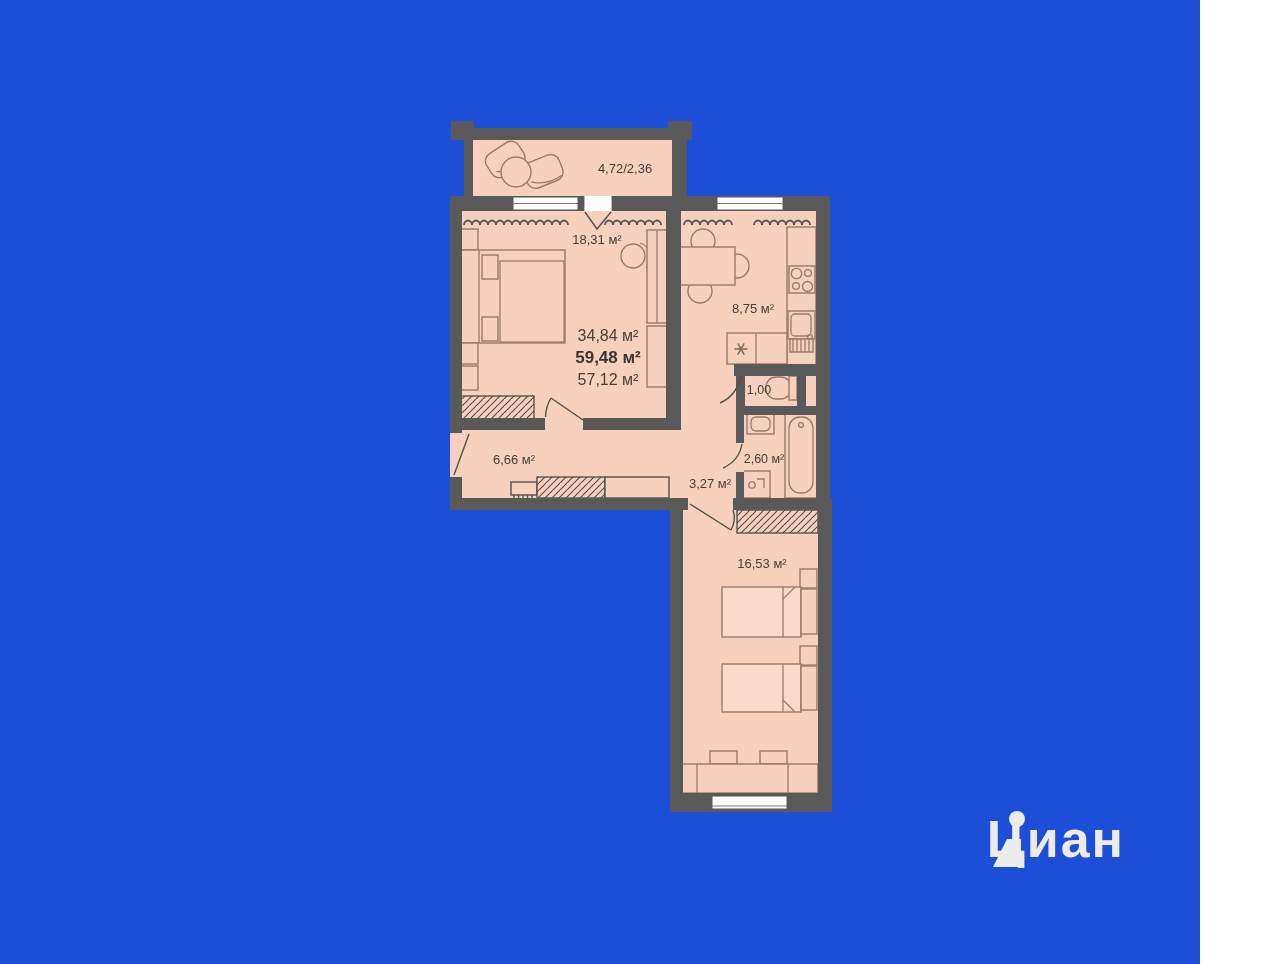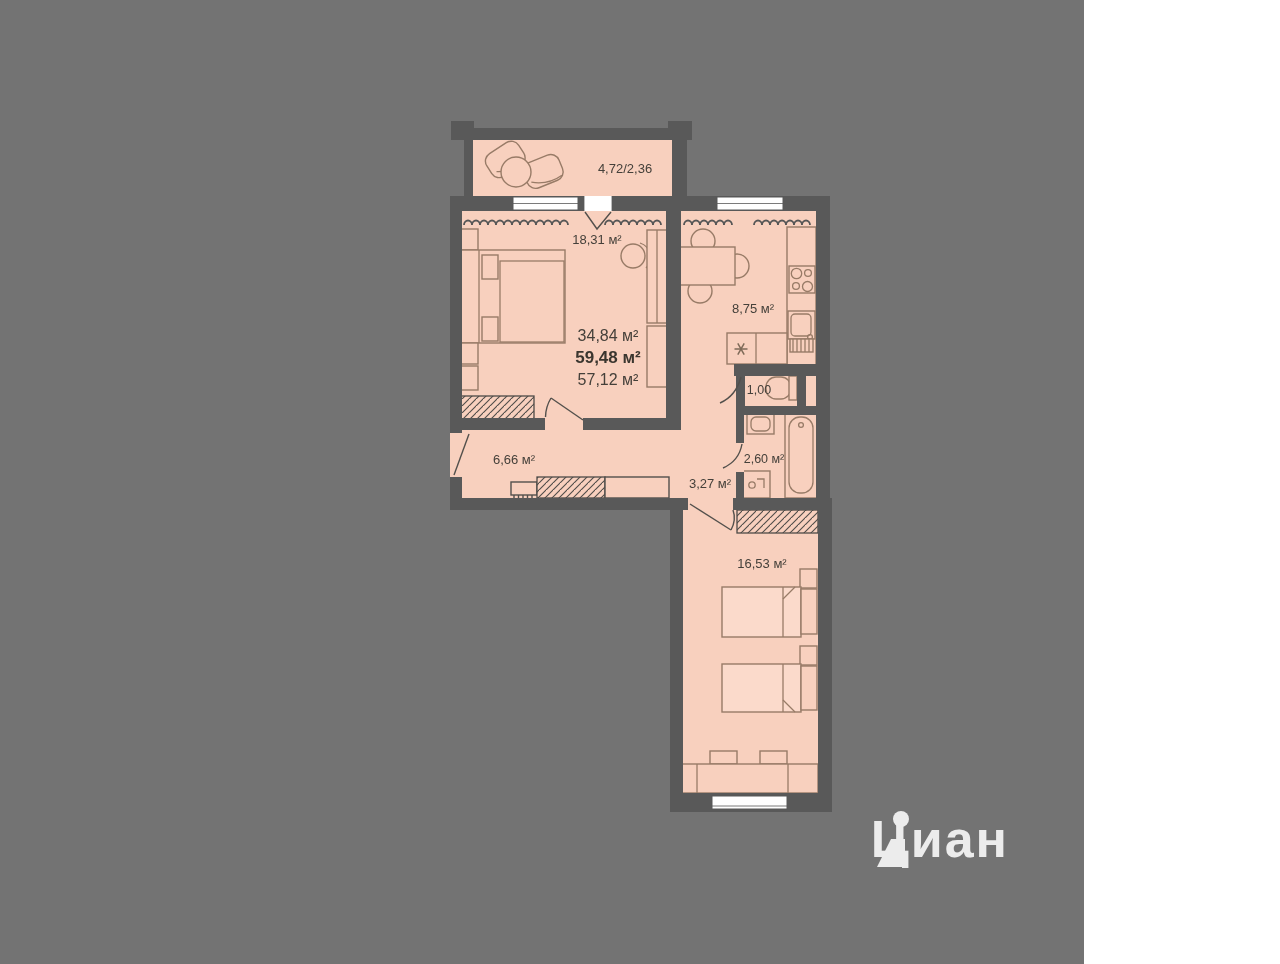--- a/index.html
+++ b/index.html
@@ -1,16 +1,16 @@
 <!DOCTYPE html>
 <html><head>
 <meta charset="utf-8">
 <style>
   html,body{margin:0;padding:0;background:#ffffff;}
-  .canvas{position:relative;width:1084px;height:964px;background:#737373;overflow:hidden;
+  .canvas{position:relative;width:1200px;height:964px;background:#1d4ed8;overflow:hidden;
           font-family:"Liberation Sans",sans-serif;}
   svg{position:absolute;left:0;top:0;}
   .room-label{fill:#45403a;font-size:13px;font-family:"Liberation Sans",sans-serif;}
   .small-label{fill:#45403a;font-size:12.5px;font-family:"Liberation Sans",sans-serif;}
   .area-label{fill:#45403a;font-size:16px;font-family:"Liberation Sans",sans-serif;}
   .area-label.bold{font-weight:700;font-size:17px;fill:#3b362f;}
   .wall{fill:#595959;}
   .floor{fill:#f8d0be;}
   .furn{fill:#f8d0be;stroke:#987b67;stroke-width:1.4;}
   .furn-light{fill:#fbdacb;stroke:#987b67;stroke-width:1.4;}

